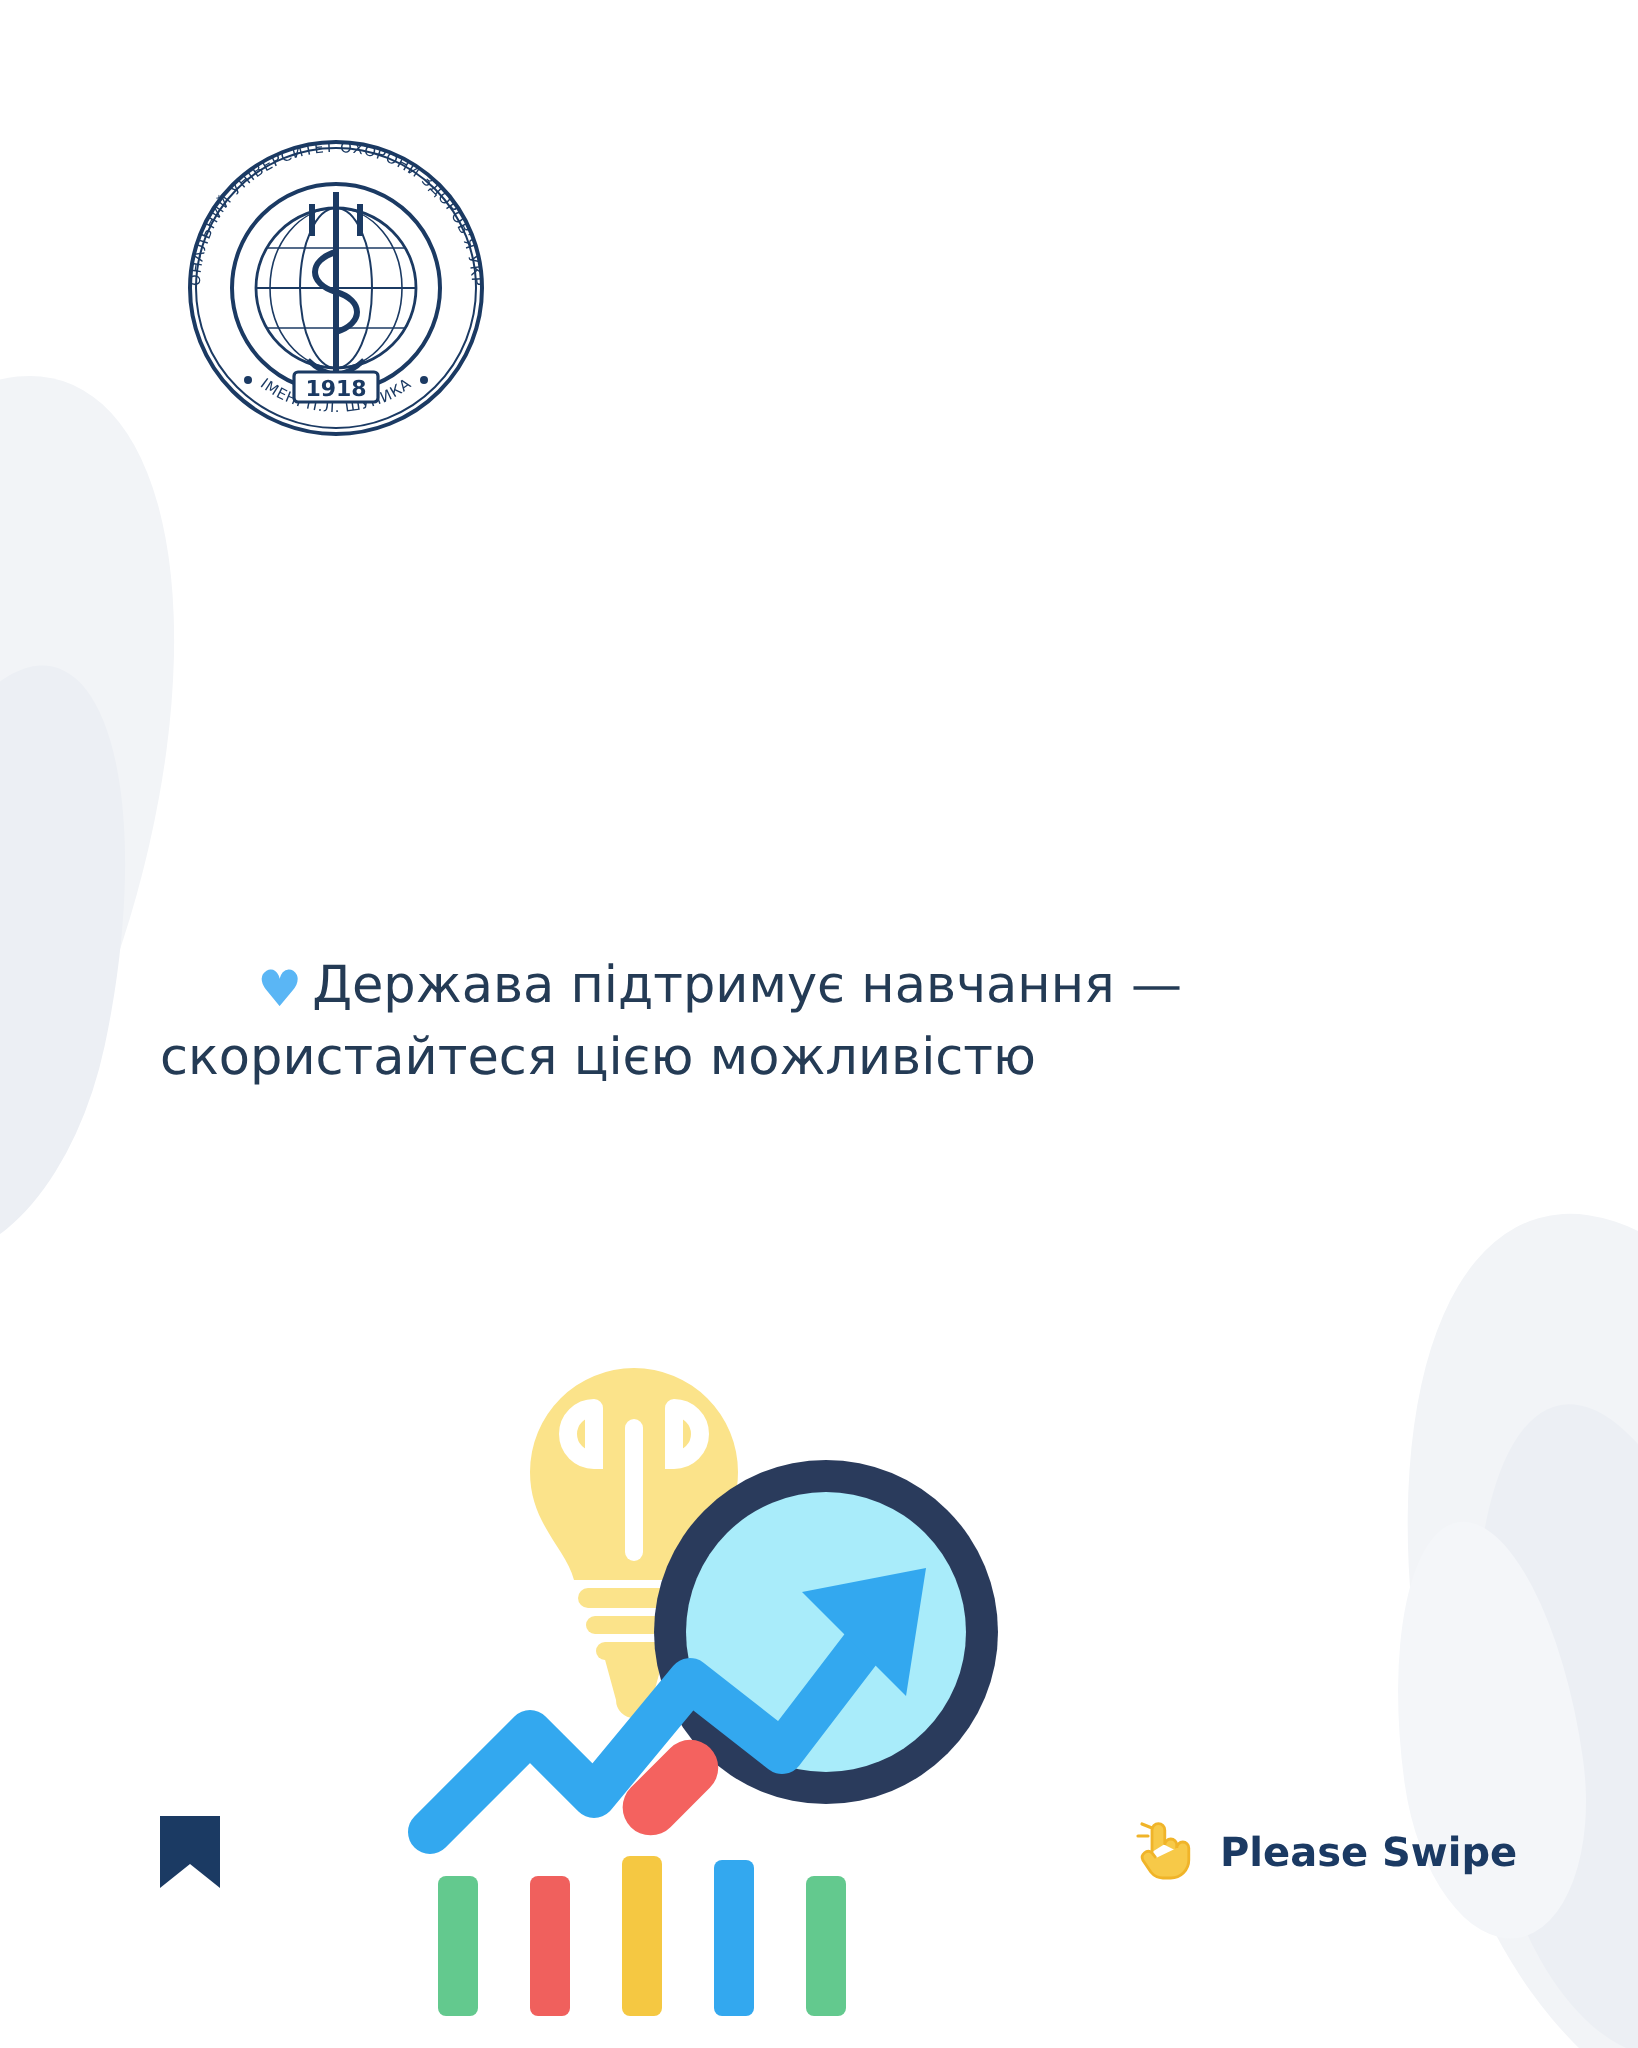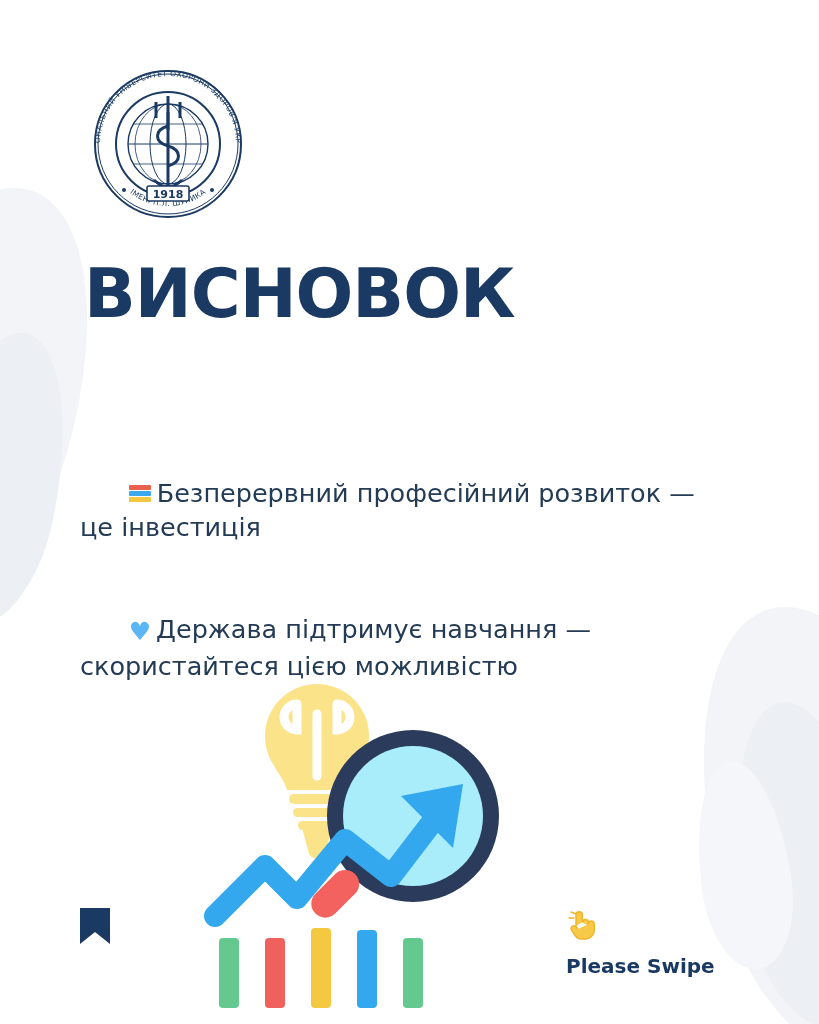--- a/index.html
+++ b/index.html
@@ -148,22 +148,22 @@
     width: 30px;
     height: 36px;
   }
 
   
   .swipe {
     position: absolute;
     left: 566px;
     top: 906px;
     display: flex;
+    align-items: center;
     gap: 10px;
-    flex-direction: column;
   }
   .swipe-label {
     font-size: 20px;
     font-weight: bold;
     color: #1b3a63;
     font-family: "DejaVu Sans", sans-serif;
   }
 </style>
 </head>
 <body>
@@ -218,26 +218,22 @@
       <path d="M 70,112 Q 84,126 98,112" stroke="#1b3a63" stroke-width="2.6" fill="none"></path>
 
       <rect x="63" y="118" width="42" height="15" rx="2" fill="#ffffff" stroke="#1b3a63" stroke-width="1.6"></rect>
       <text x="84" y="130" text-anchor="middle" font-family="DejaVu Sans, sans-serif" font-size="11" font-weight="bold" fill="#1b3a63">1918</text>
 
       <circle cx="40" cy="122" r="2" fill="#1b3a63"></circle>
       <circle cx="128" cy="122" r="2" fill="#1b3a63"></circle>
     </svg>
   </div>
 
-  <div class="title">ВИСНОВОК</div>
 
   <div class="body-text">
-    <div class="body-line">
-      <span class="books-icon"><i></i><i></i><i></i></span><span>Безперервний професійний розвиток — це інвестиція</span>
-    </div>
     <div class="body-line">
       <span class="heart-icon">♥</span><span>Держава підтримує навчання — скористайтеся цією можливістю</span>
     </div>
   </div>
 
   <div class="illustration">
     <svg viewBox="0 0 330 360" width="330" height="360" aria-hidden="true">
 
       <g>
         <path d="M 70,88 a 52,52 0 0 1 104,0 c 0,26 -18,38 -22,54 l -60,0 c -4,-16 -22,-28 -22,-54 z" fill="#fbe38a"></path>

